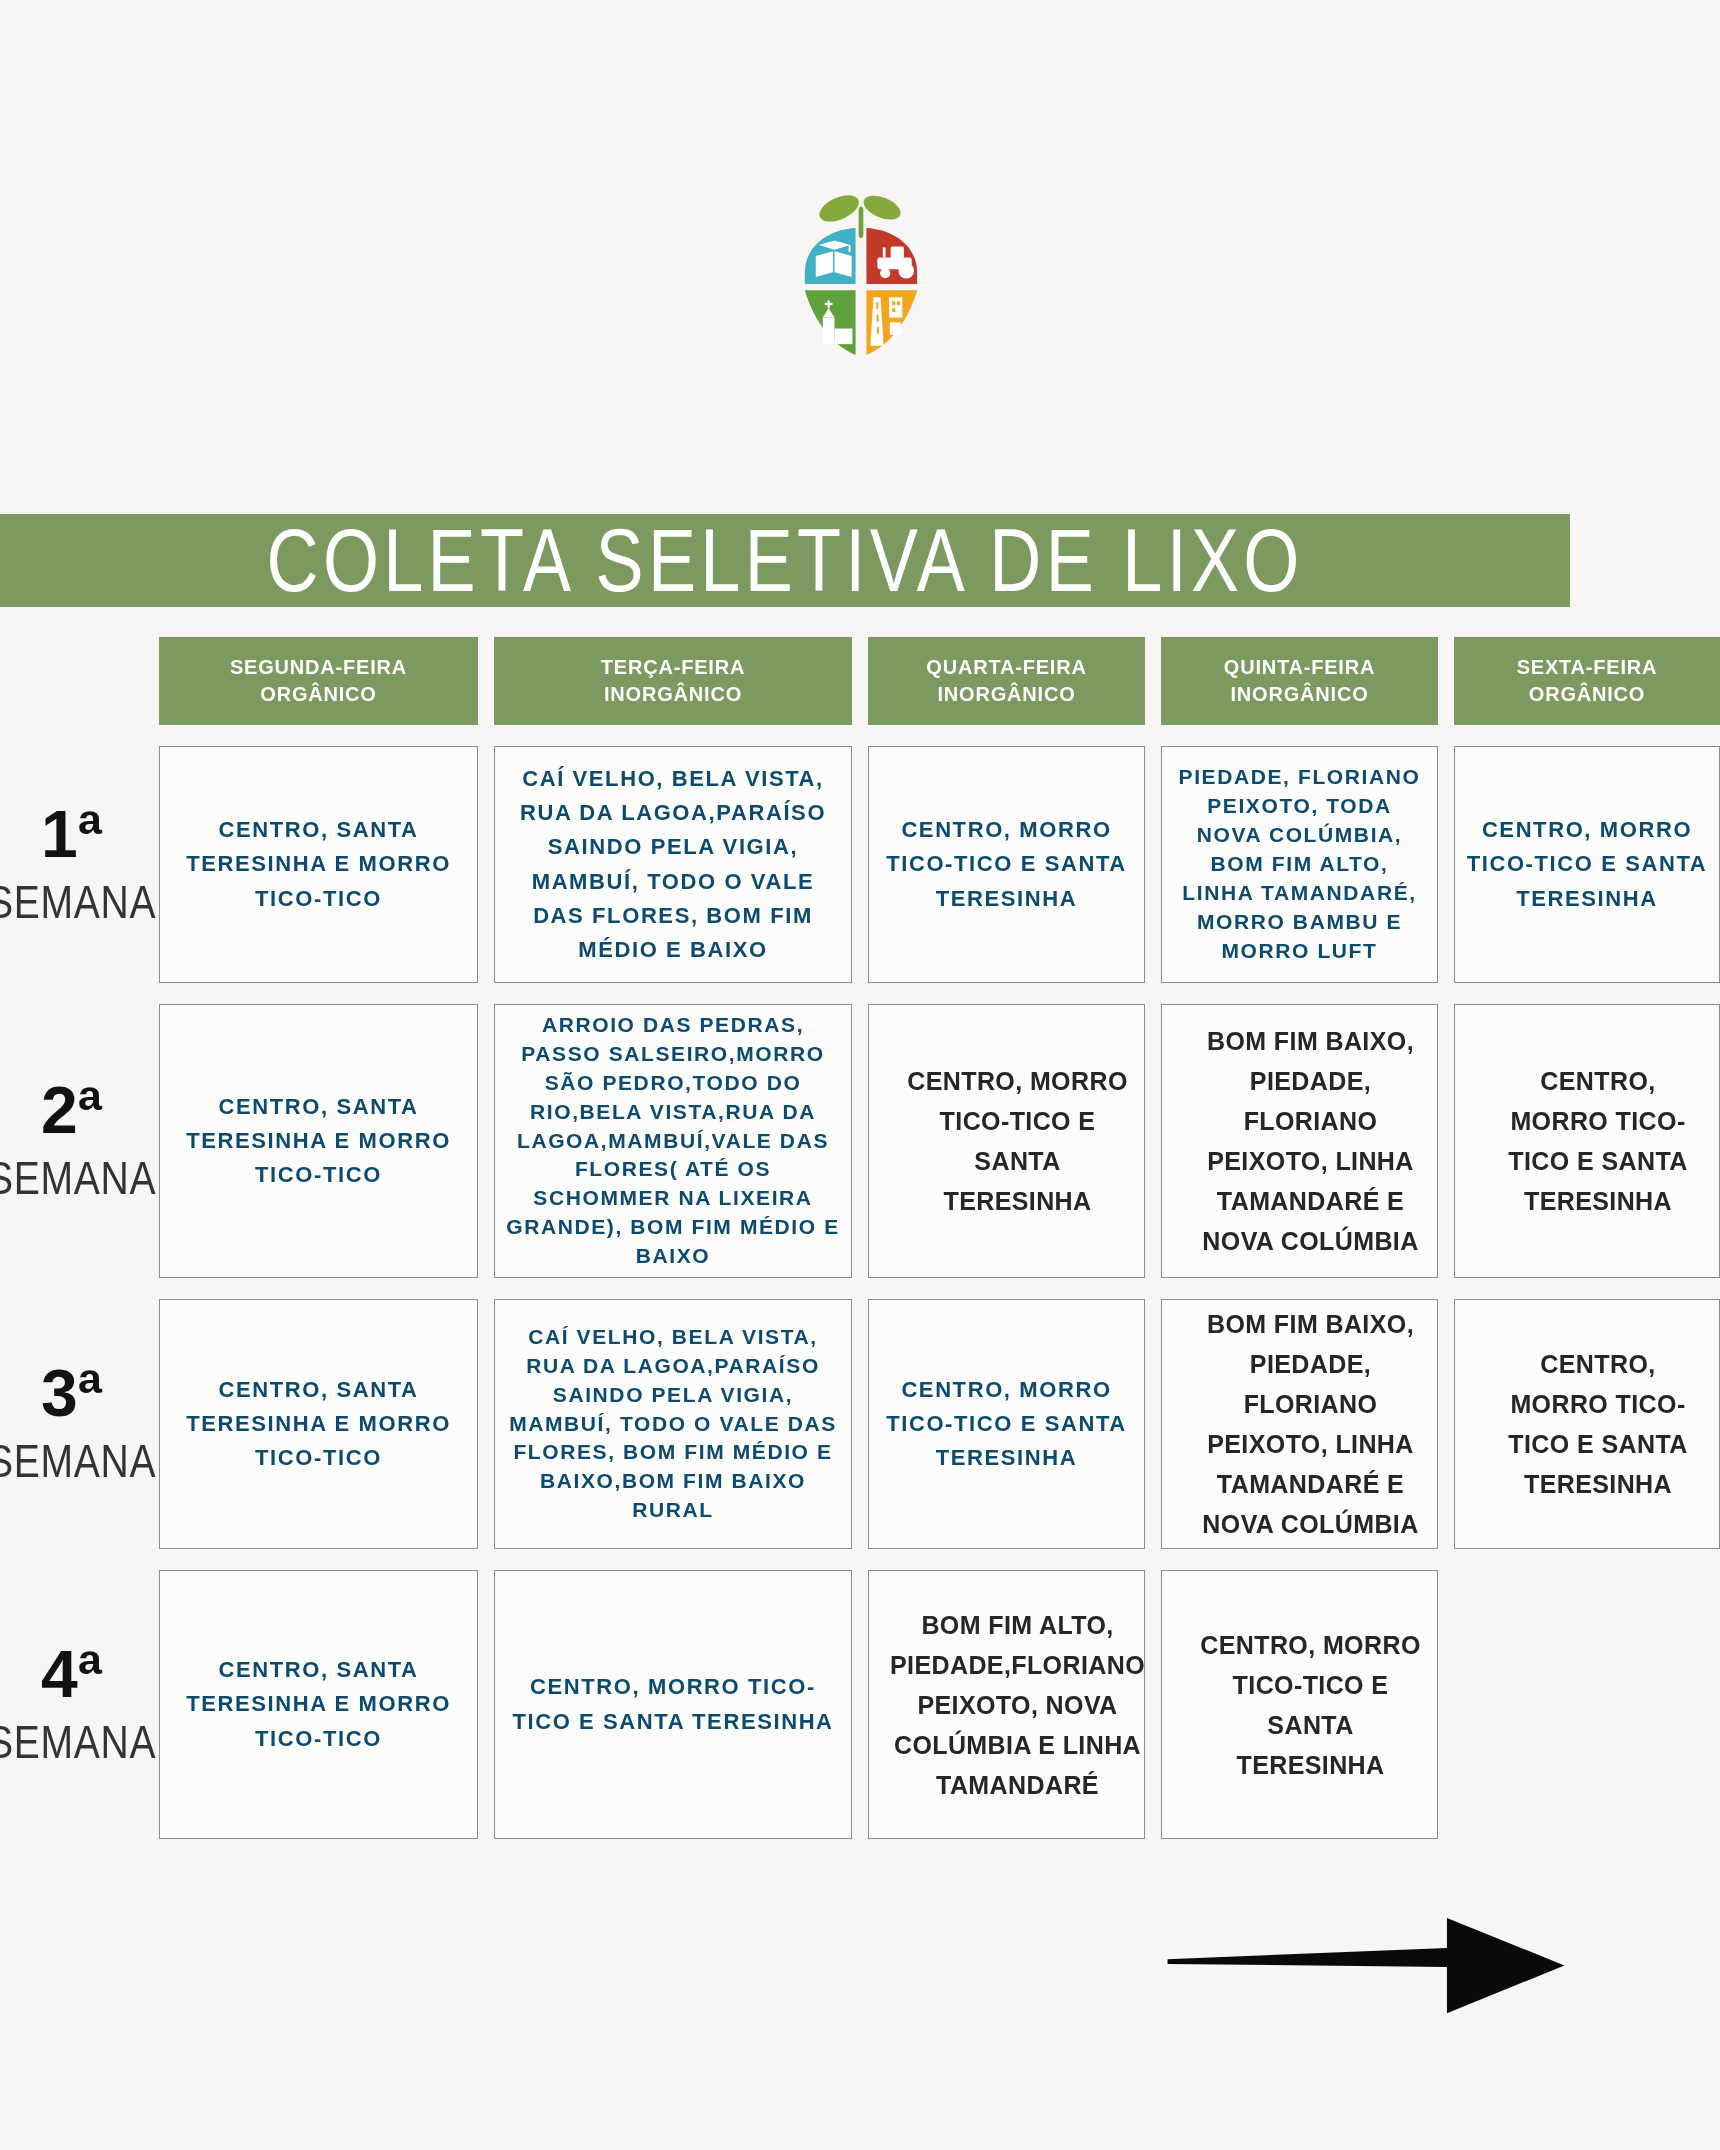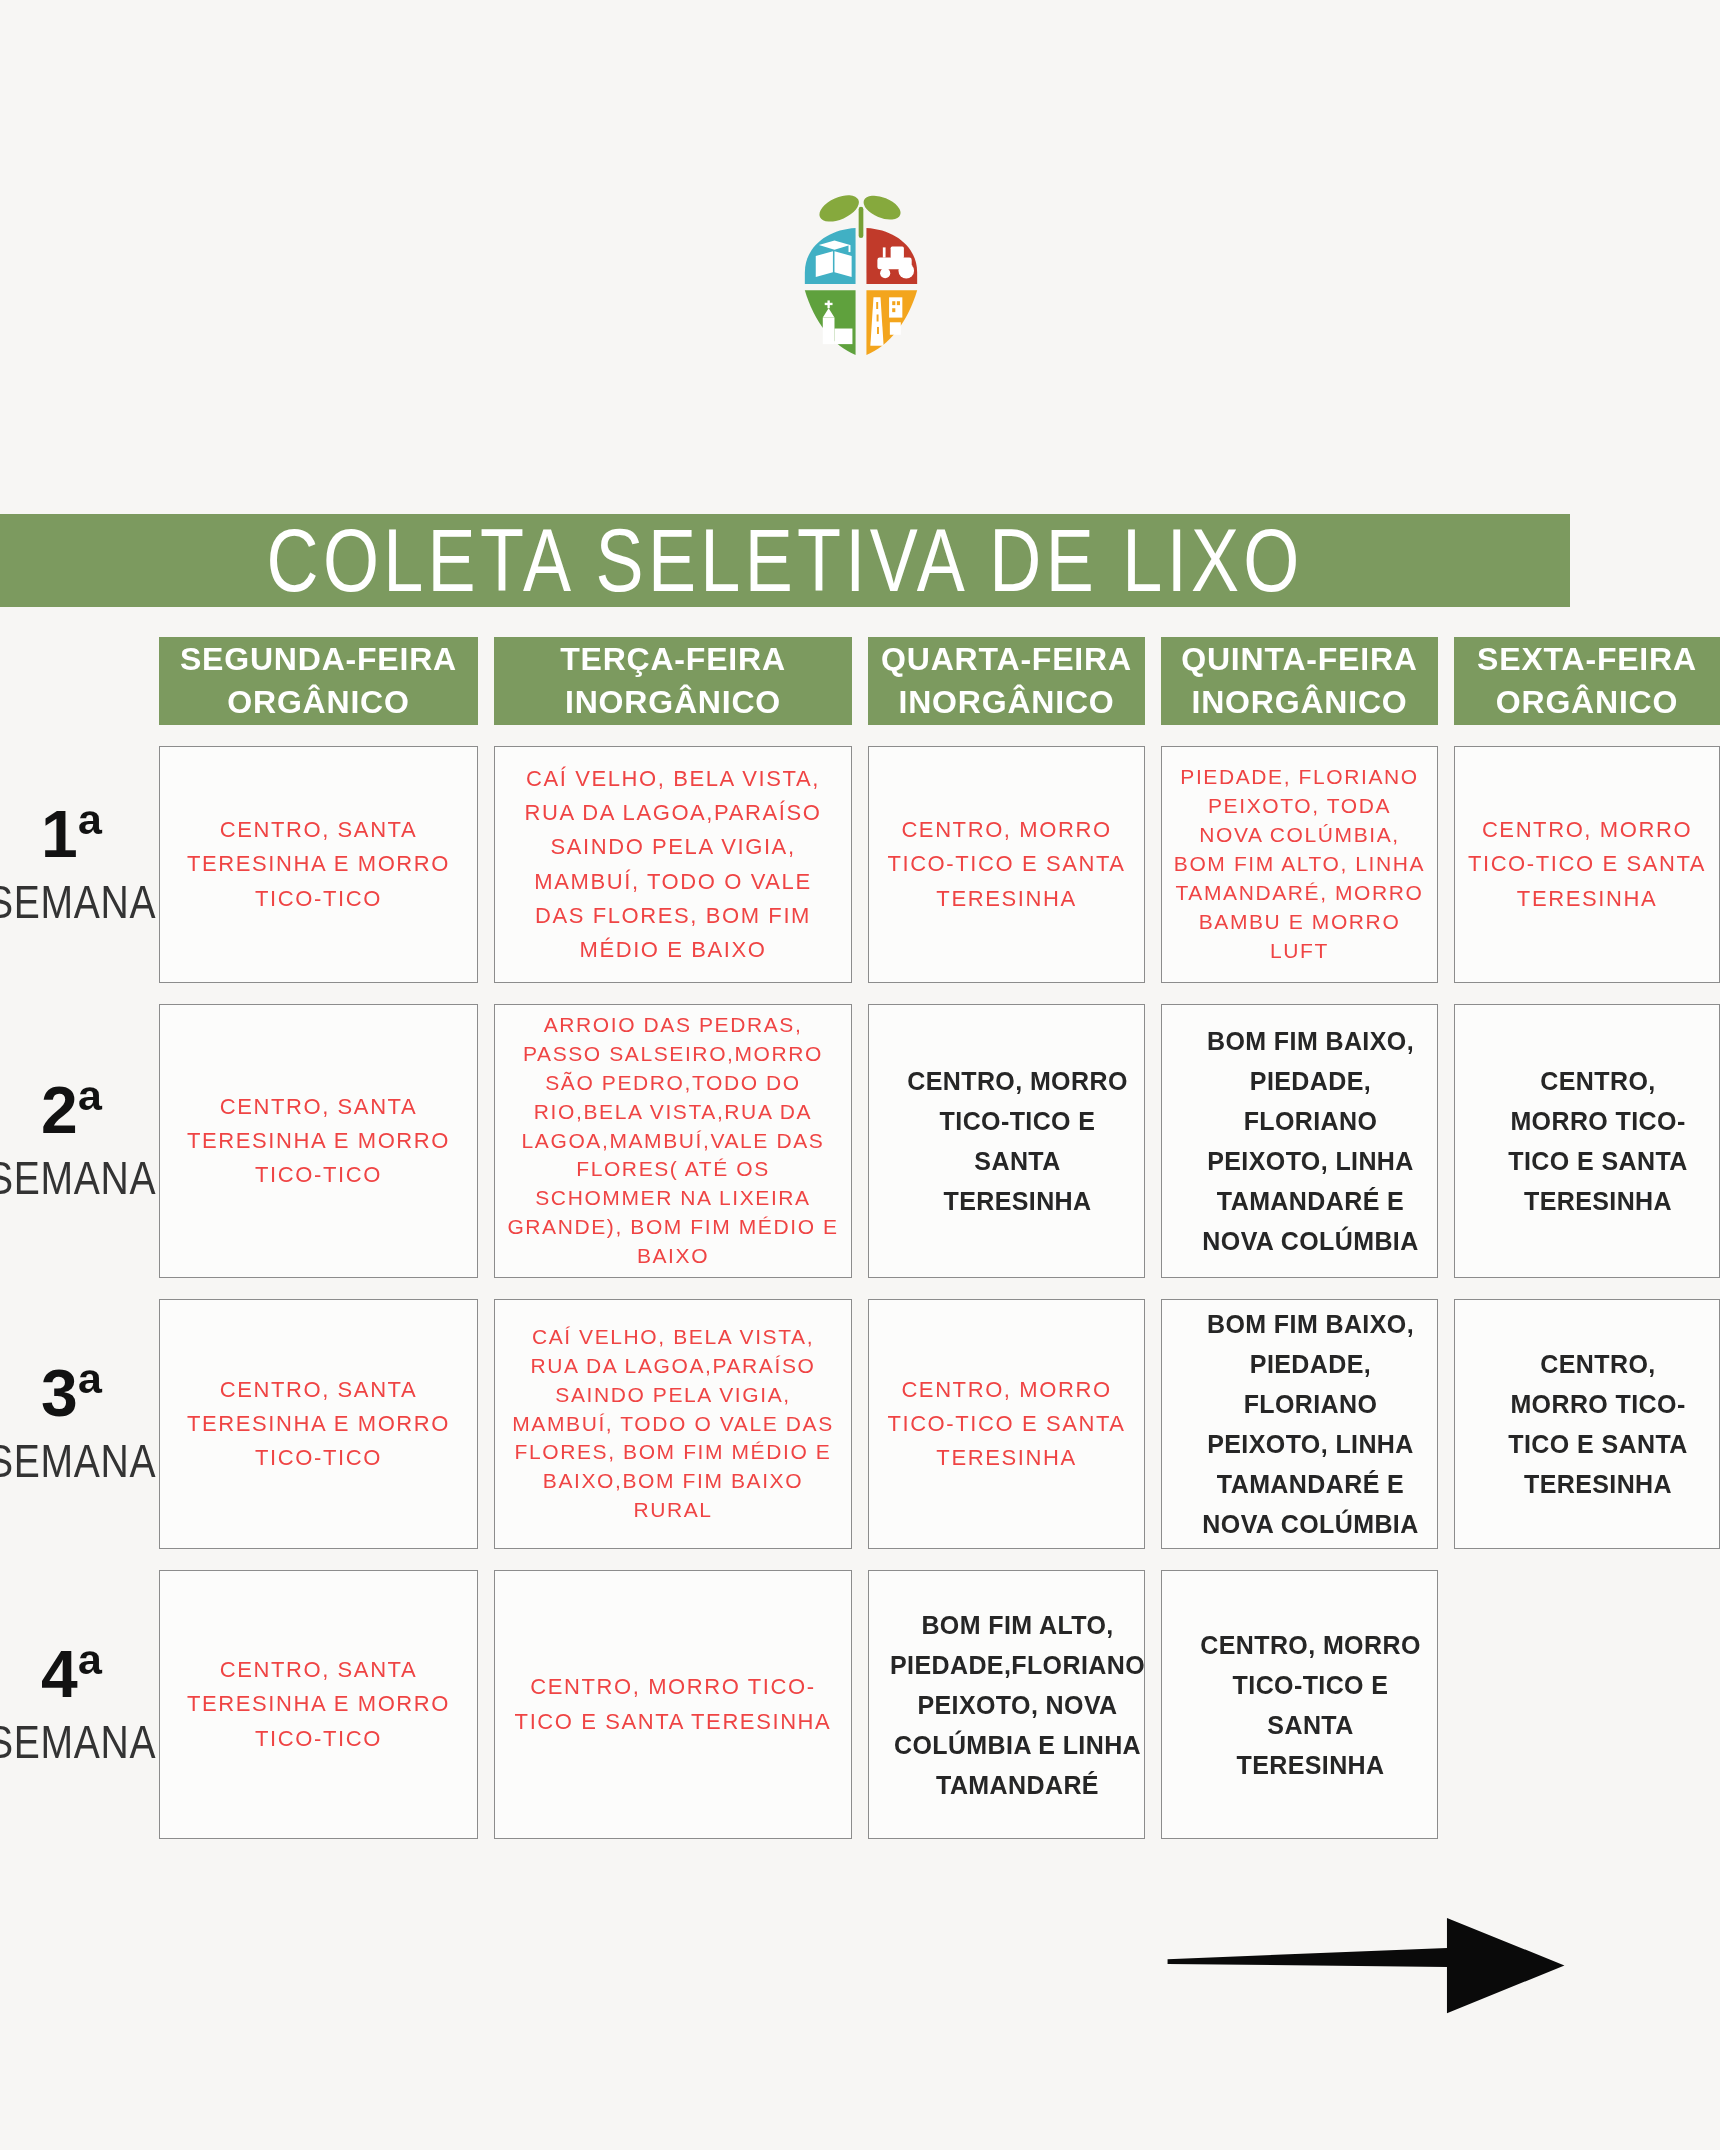--- a/index.html
+++ b/index.html
@@ -28,33 +28,33 @@
   .grid{
     position:absolute;top:637px;left:0;width:1721px;
     display:grid;
     grid-template-columns:143px 319px 358px 277px 277px 266px;
     grid-template-rows:88px 237px 274px 250px 269px;
     column-gap:16px;row-gap:21px;
   }
   .hdr{
     background:#7c9a5f;color:#ffffff;display:flex;flex-direction:column;
     align-items:center;justify-content:center;text-align:center;
-    font-weight:700;font-size:32px;letter-spacing:0.8px;line-height:1.35;
+    font-weight:700;font-size:20px;letter-spacing:0.8px;line-height:1.35;
   }
   .wklabel{display:flex;flex-direction:column;align-items:center;justify-content:center;text-align:center;}
   .wknum{font-size:66px;font-weight:800;color:#121212;line-height:1;}
   .wkword{
     display:inline-block;font-size:46px;font-weight:400;color:#333333;
     transform:scaleX(0.85);letter-spacing:0.8px;margin-top:8px;white-space:nowrap;
   }
   .cell{
     background:#fcfcfb;border:1.6px solid #8c8c8c;
     display:flex;align-items:center;justify-content:center;text-align:center;
     padding:6.4px 11px;box-sizing:border-box;
-    font-size:22px;font-weight:400;letter-spacing:1.6px;line-height:1.55;color:#ef4444;
+    font-size:22px;font-weight:700;letter-spacing:1.6px;line-height:1.55;color:#0c4a6e;
   }
   .cell.dense{font-size:21px;line-height:1.38;letter-spacing:1.6px;}
   .cell.tight{font-size:25px;font-weight:700;letter-spacing:0.4px;line-height:1.6;color:#262626;padding-left:33px;}
 
   
   .arrow{position:absolute;left:1167px;top:1902px;width:398px;height:127px;}
 </style>
 </head>
 <body>
 

